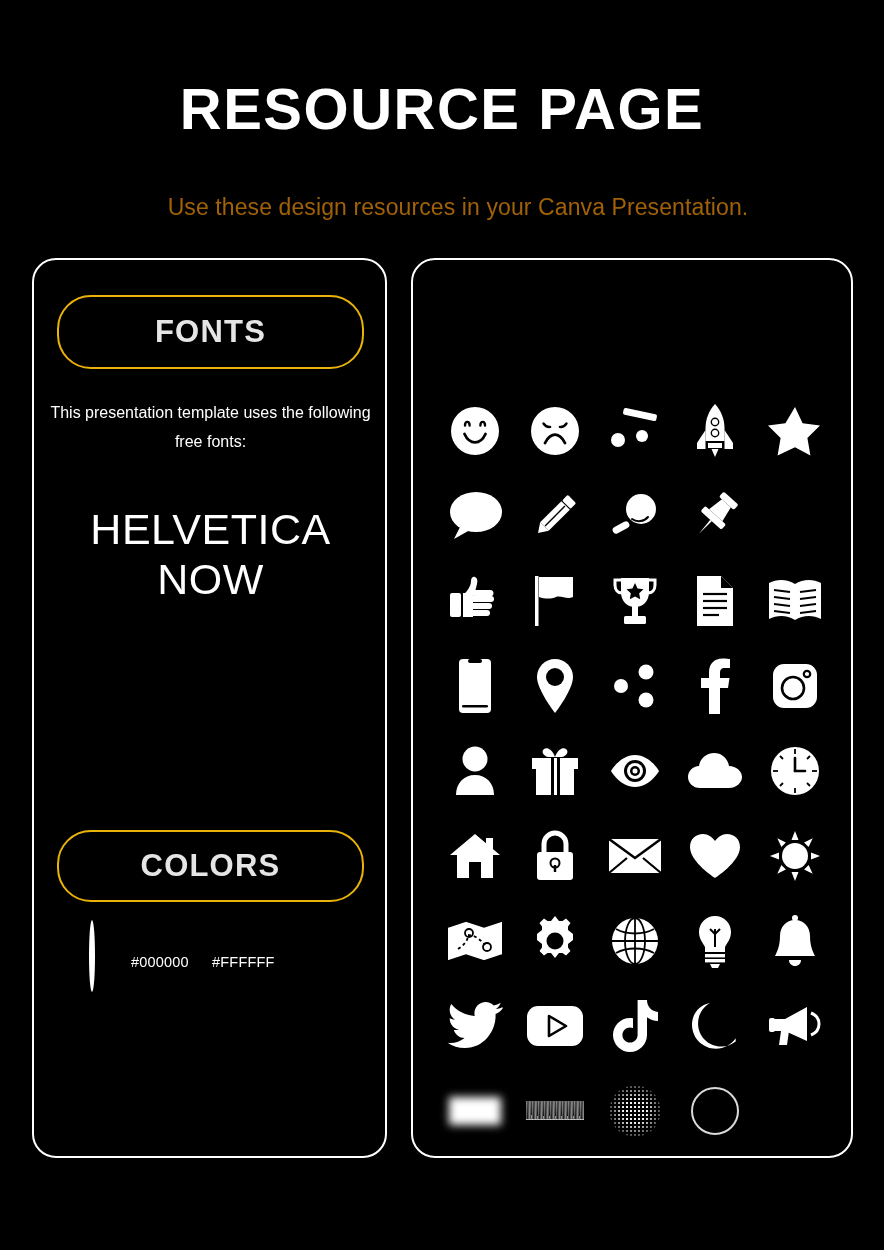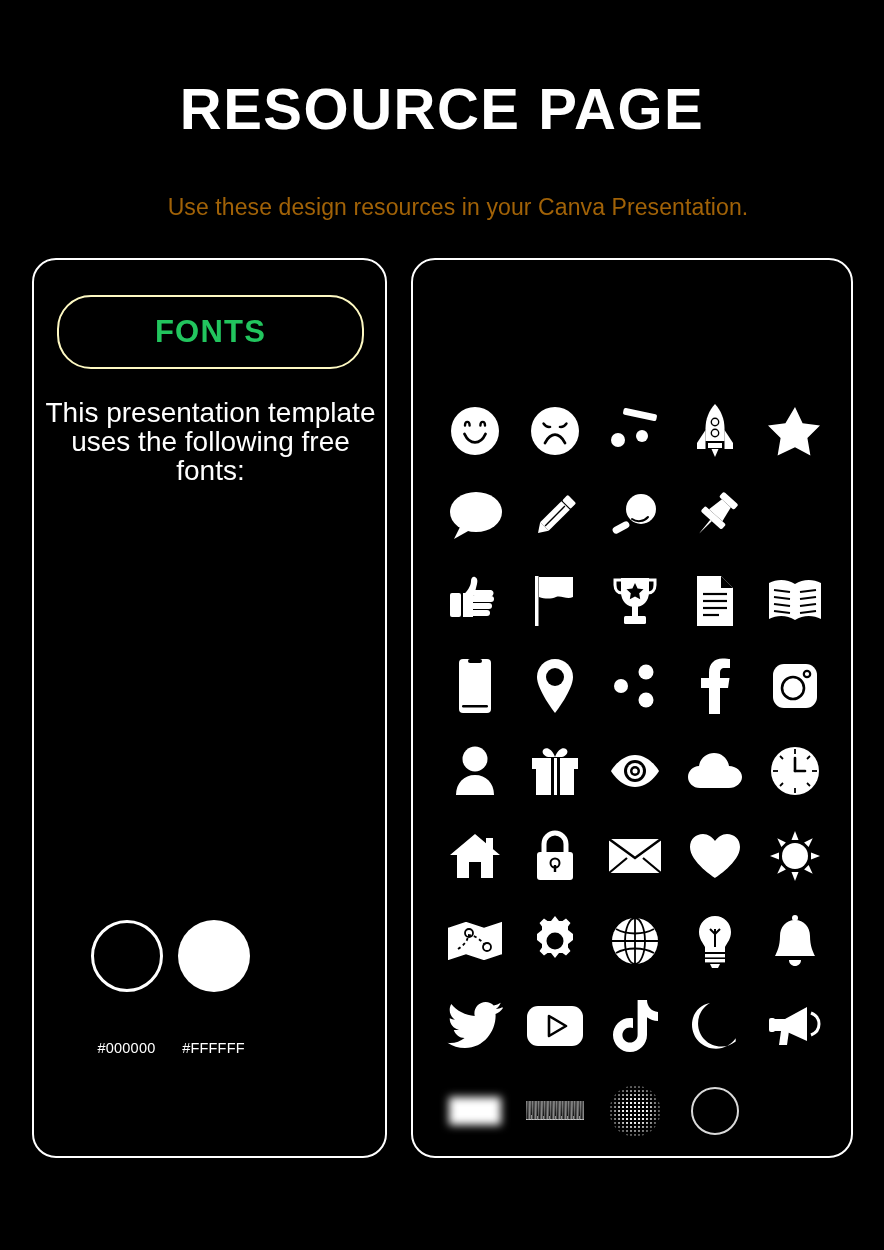--- a/index.html
+++ b/index.html
@@ -48,41 +48,41 @@
     border: 2px solid #FFFFFF;
     border-radius: 24px;
     box-sizing: border-box;
   }
   .panel-left  { left: 32px;  top: 258px; width: 355px; height: 900px; }
   .panel-right { left: 411px; top: 258px; width: 442px; height: 900px; }
 
   
   .pill {
     position: absolute;
-    border: 2px solid #fef9c3;
+    border: 2px solid #eab308;
     border-radius: 34px;
     box-sizing: border-box;
     display: flex;
     align-items: center;
     justify-content: center;
     font-weight: 700;
-    color: #22c55e;
+    color: #e5e5e5;
   }
   .pill-fonts   { left: 23px;  top: 35px;  width: 307px; height: 74px; font-size: 31px; letter-spacing: 1.2px; }
   .pill-colors  { left: 23px;  top: 570px; width: 307px; height: 72px; font-size: 31px; letter-spacing: 1.2px; }
   .pill-design  { left: 32px;  top: 34px;  width: 377px; height: 74px; font-size: 30px; letter-spacing: 0.4px; }
 
   
   .fonts-intro {
     position: absolute;
     left: 10px;
     top: 138px;
     width: 333px;
     text-align: center;
-    font-size: 28px;
+    font-size: 16px;
     line-height: 29px;
     color: #FFFFFF;
   }
   .fonts-name {
     position: absolute;
     left: 10px;
     top: 244px;
     width: 333px;
     text-align: center;
     font-size: 43px;
@@ -104,21 +104,21 @@
 
   
   .swatch-row {
     position: absolute;
     left: 55px;
     top: 660px;
     width: 250px;
     display: flex;
     gap: 12px;
   }
-  .swatch-cell { width: 75px; display: flex; flex-direction: column; align-items: center; gap: 36px; }
+  .swatch-cell { width: 75px; display: flex; align-items: center; gap: 36px; }
   .swatch {
     width: 72px;
     height: 72px;
     border-radius: 50%;
     box-sizing: border-box;
   }
   .swatch-black { background: #000000; border: 3px solid #FFFFFF; }
   .swatch-white { background: #FFFFFF; }
   .swatch-grad  { background: linear-gradient(180deg, #004AAD 0%, #CB6CE6 100%); }
   .swatch-label {
@@ -187,21 +187,23 @@
 <body>
 
 <div class="page-title">RESOURCE PAGE</div>
 <div class="page-subtitle">Use these design resources in your Canva Presentation.</div>
 
 <div class="panel panel-left">
 
   <div class="pill pill-fonts">FONTS</div>
 
   <div class="fonts-intro">This presentation template uses the following free fonts:</div>
-
+  <div class="fonts-name">HELVETICA NOW</div>
+
+  <div class="pill pill-colors">COLORS</div>
 
   <div class="swatch-row">
     <div class="swatch-cell">
       <div class="swatch swatch-black"></div>
       <div class="swatch-label">#000000</div>
     </div>
     <div class="swatch-cell">
       <div class="swatch swatch-white"></div>
       <div class="swatch-label">#FFFFFF</div>
     </div>

